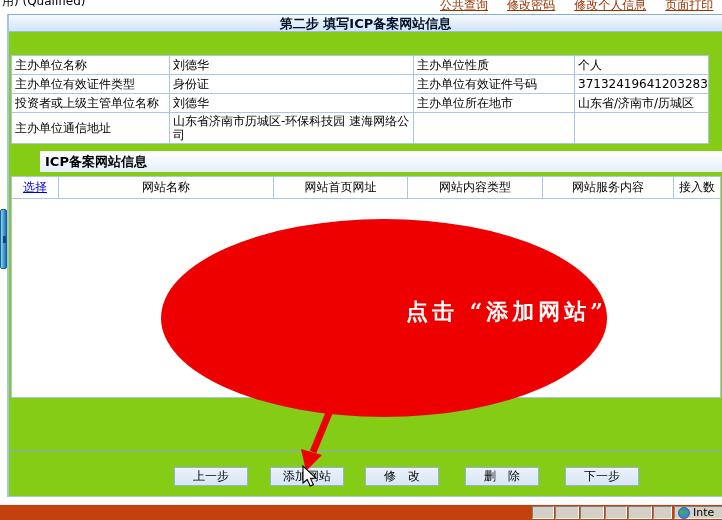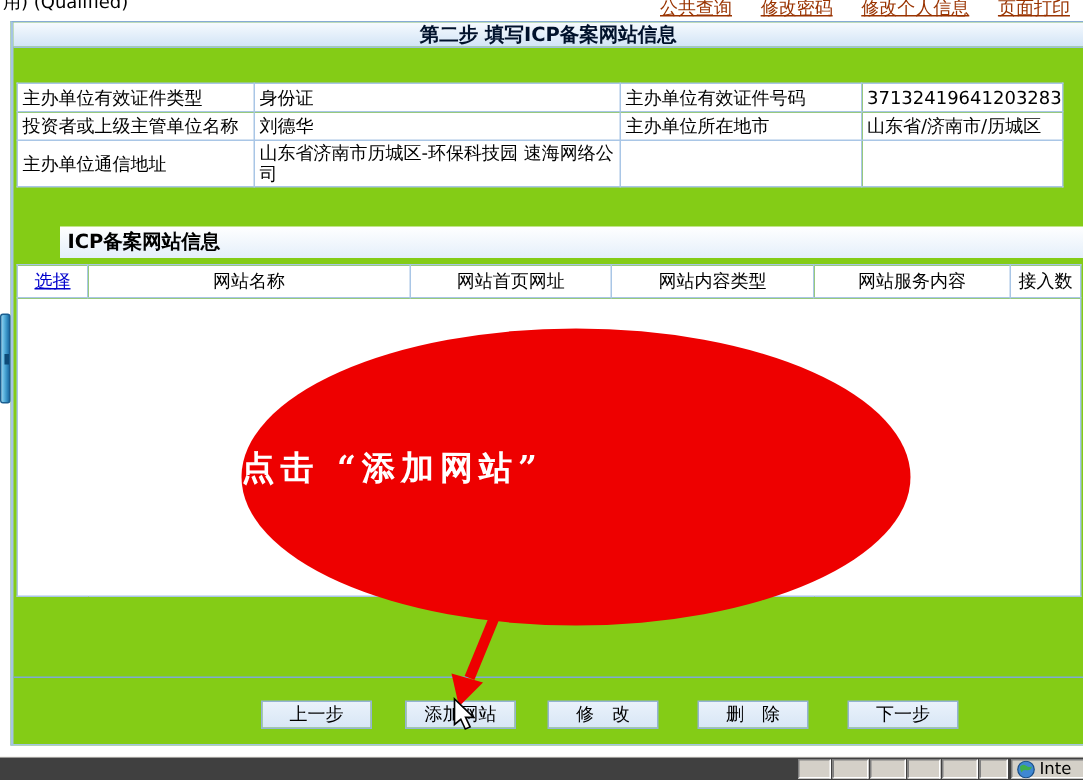--- a/index.html
+++ b/index.html
@@ -38,34 +38,34 @@
   .hline { position:absolute; left:0; top:436px; width:715px; height:1px; background:#7fa9d6; }
 
   .btn { position:absolute; top:452px; width:74px; height:19px; font-size:12px; color:#000;
          text-align:center; line-height:17px; cursor:pointer;
          background:linear-gradient(180deg,#eaf2fb 0%,#d8e6f5 100%); border:1px solid #94b3d4; }
   .b0{left:165px}.b1{left:261px}.b2{left:356px}.b3{left:456px}.b4{left:556px}
 
   
   .ellipse { position:absolute; left:161px; top:219px; width:446px; height:198px;
              background:#ee0000; border-radius:50%; display:flex; align-items:center;
-             justify-content:flex-start; z-index:5; }
+             justify-content:flex-end; z-index:5; }
   .ellipse span { color:#fff; font-weight:bold; font-size:22px; letter-spacing:4px;
                   margin-bottom:12px; font-family:"DejaVu Serif","Liberation Serif",serif; }
 
   .overlay { position:absolute; left:0; top:0; width:722px; height:520px; z-index:6; pointer-events:none; }
 
   
   .thumb { position:absolute; left:0; top:209px; width:7px; height:60px; border-radius:2px;
            background:linear-gradient(90deg,#8ed4f2 0%,#44a0d0 55%,#1e6ea6 100%);
            border:1px solid #1b5f90; z-index:4; }
   .thumb i { position:absolute; right:0; top:26px; width:3px; height:7px; background:#0d4a77; display:block; }
 
   
-  .taskbar { position:absolute; left:0; top:504px; width:722px; height:16px; background:#404040;
+  .taskbar { position:absolute; left:0; top:504px; width:722px; height:16px; background:#c2410c;
              border-top:1px solid #f5f4f0; z-index:7; }
   .pane { position:absolute; top:1px; height:13px; border:1px solid;
           border-color:#808080 #ffffff #ffffff #808080; background:#d4d0c8; }
   .zone { display:flex; align-items:center; gap:3px; padding-left:3px; font-size:11px; color:#000; }
 </style>
 </head>
 <body>
 
 <div id="screen">
 
@@ -84,20 +84,26 @@
 
 
     <table class="subject">
       <colgroup>
           <col style="width:158px">
           <col style="width:244px">
           <col style="width:161px">
           <col style="width:134px">
         </colgroup>
       <tbody>
+          <tr>
+        <td>主办单位名称</td>
+        <td>刘德华</td>
+        <td>主办单位性质</td>
+        <td>个人</td>
+      </tr>
       <tr>
         <td>主办单位有效证件类型</td>
         <td>身份证</td>
         <td>主办单位有效证件号码</td>
         <td>371324196412032834</td>
       </tr>
       <tr>
         <td>投资者或上级主管单位名称</td>
         <td>刘德华</td>
         <td>主办单位所在地市</td>

